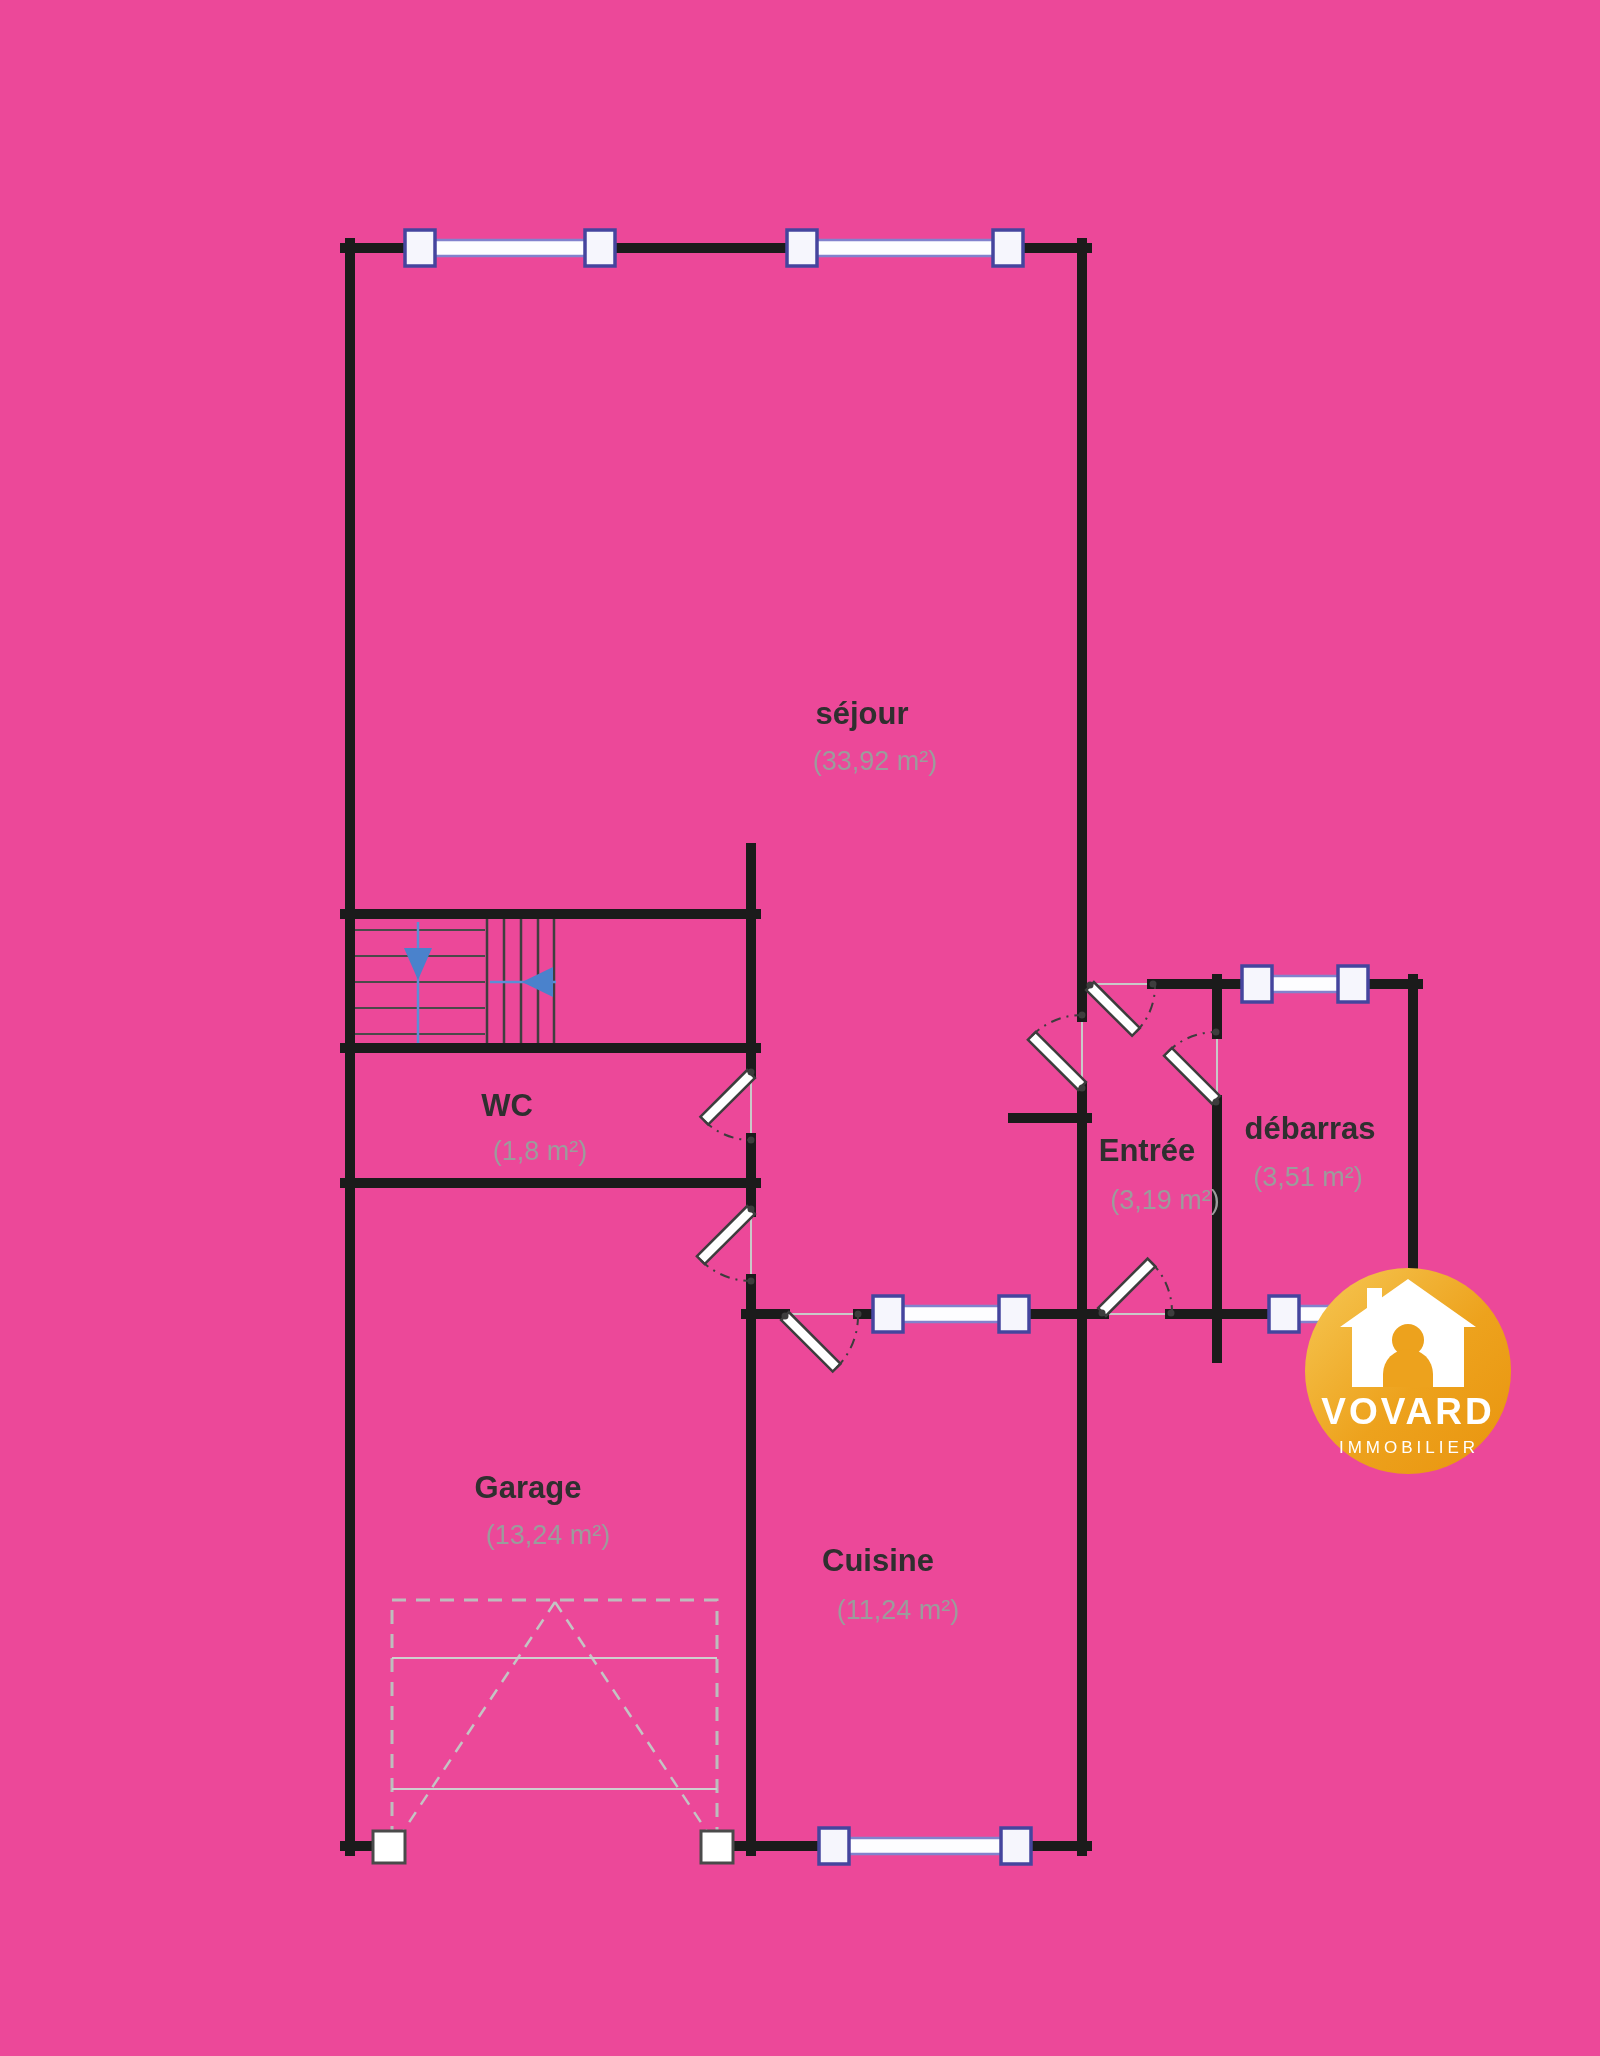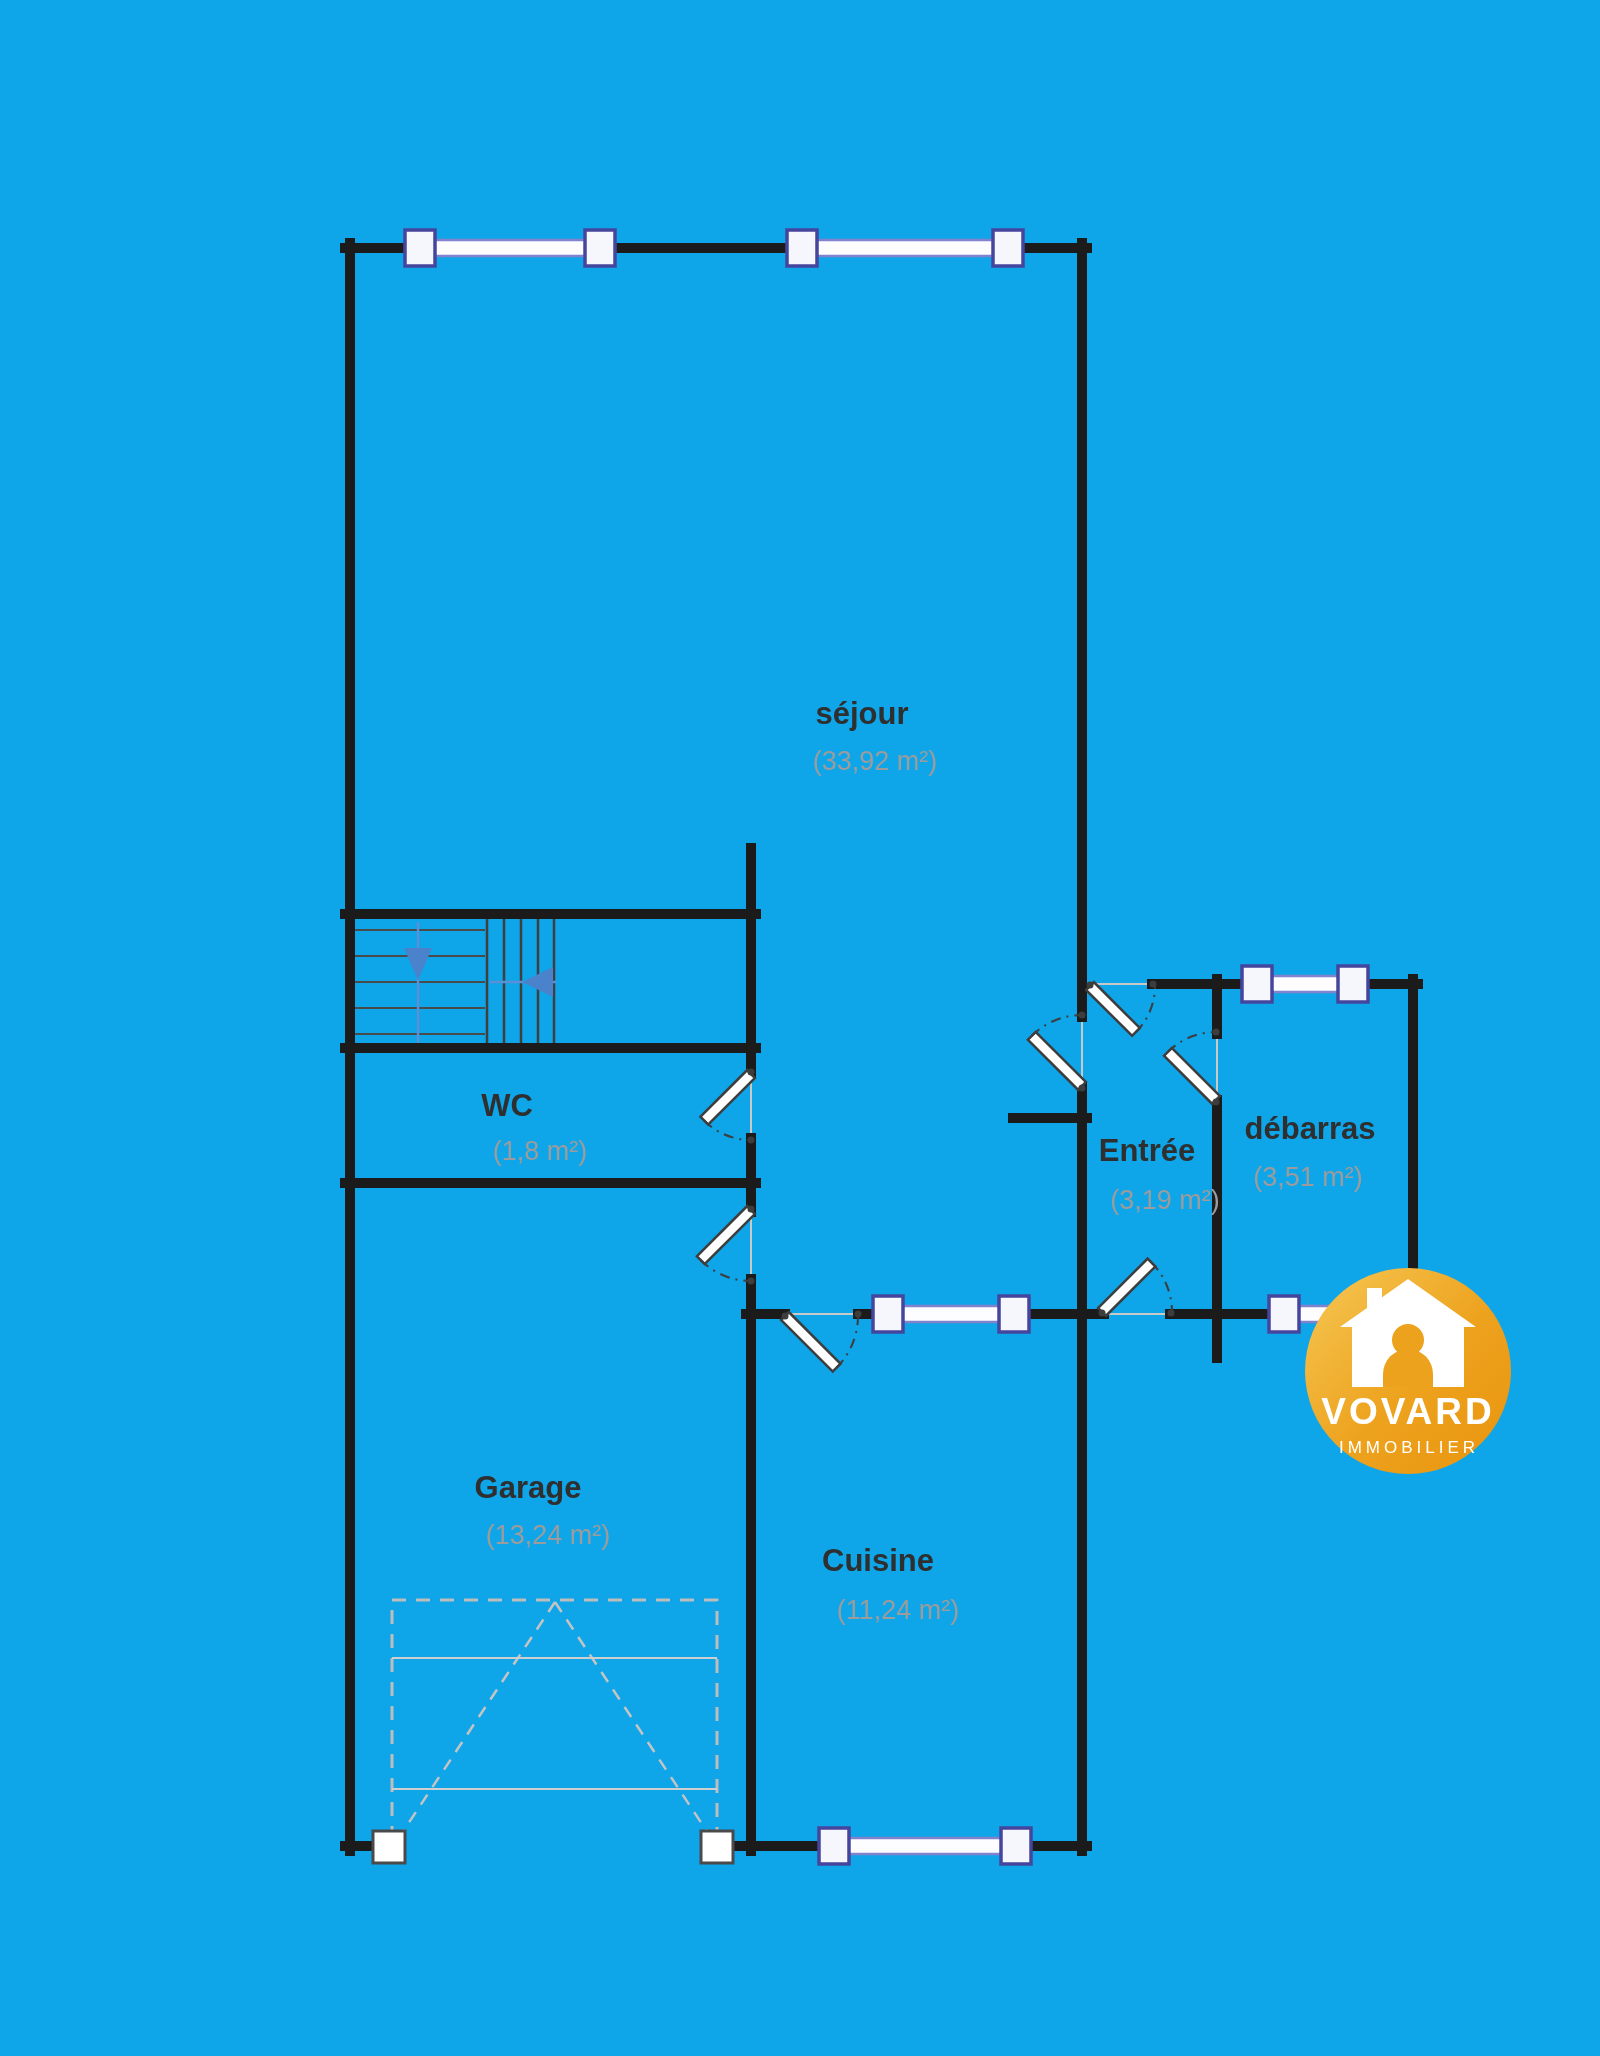--- a/index.html
+++ b/index.html
@@ -1,16 +1,16 @@
 <!DOCTYPE html>
 <html><head>
 <meta charset="utf-8">
 <style>
   html,body{margin:0;padding:0;background:#ffffff;}
-  .canvas{width:1600px;height:2056px;position:relative;background:#0ea5e9;overflow:hidden;
+  .canvas{width:1600px;height:2056px;position:relative;background:#ec4899;overflow:hidden;
           font-family:"Liberation Sans",sans-serif;}
   svg{position:absolute;inset:0;}
   .wall{stroke:#1b1b1b;stroke-width:10;fill:none;stroke-linecap:square;}
   .thin{stroke:#c9c9c9;stroke-width:2;fill:none;}
   .winband{fill:#fdfdff;stroke:#8282cd;stroke-width:2.5;}
   .winbox{fill:#f6f6fd;stroke:#45459e;stroke-width:3.5;}
   .post{fill:#ffffff;stroke:#4a4a4a;stroke-width:3;}
   .leaf{fill:#ffffff;stroke:#3d3d3d;stroke-width:2.5;}
   .arc{fill:none;stroke:#3d3d3d;stroke-width:2;stroke-dasharray:10 6 2 6;}
   .dot{fill:#3d3d3d;}

